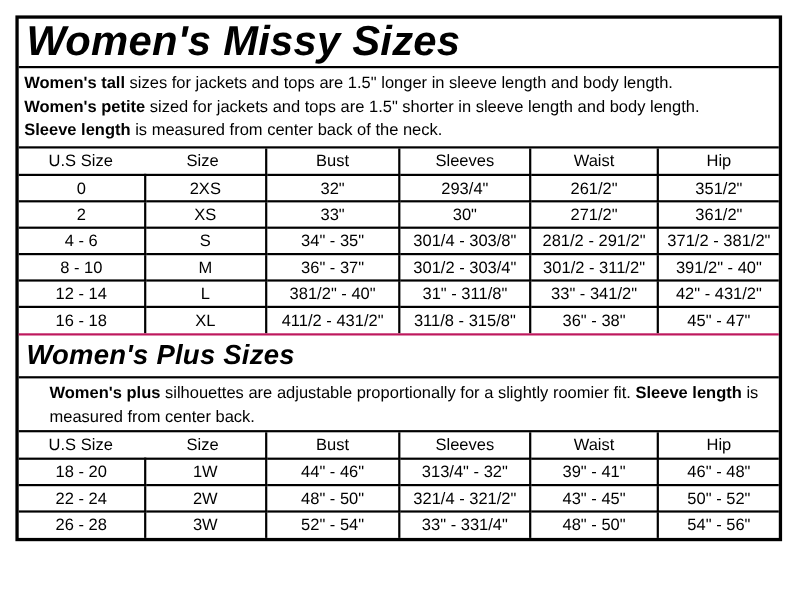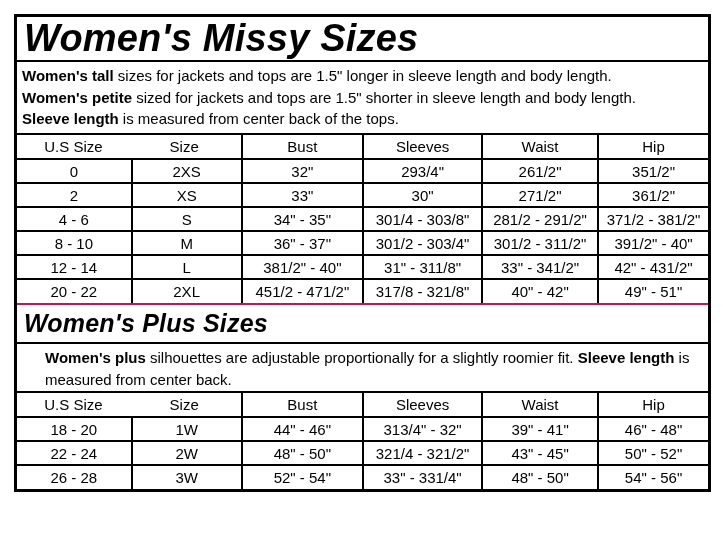--- a/index.html
+++ b/index.html
@@ -62,21 +62,21 @@
 </head>
 <body>
 
 <div class="doc">
 
   <div class="title-row missy-title">Women's Missy Sizes</div>
 
   <div class="desc missy-desc">
       <div class="line"><span class="b">Women's tall</span><span> sizes for jackets and tops are 1.5" longer in sleeve length and body length.</span></div>
       <div class="line"><span class="b">Women's petite</span><span> sized for jackets and tops are 1.5" shorter in sleeve length and body length.</span></div>
-      <div class="line"><span class="b">Sleeve length</span><span> is measured from center back of the tops.</span></div>
+      <div class="line"><span class="b">Sleeve length</span><span> is measured from center back of the neck.</span></div>
     </div>
 
   <table class="size-table">
     <colgroup>
       <col style="width:16.6%">
         <col style="width:15.9%">
         <col style="width:17.6%">
       <col style="width:17.2%">
         <col style="width:16.8%">
         <col style="width:15.9%">
@@ -125,26 +125,26 @@
         </tr>
         <tr>
           <td>12 - 14</td>
           <td>L</td>
           <td>381/2" - 40"</td>
           <td>31" - 311/8"</td>
           <td>33" - 341/2"</td>
           <td>42" - 431/2"</td>
         </tr>
         <tr>
-          <td>20 - 22</td>
-          <td>2XL</td>
-          <td>451/2 - 471/2"</td>
-          <td>317/8 - 321/8"</td>
-          <td>40" - 42"</td>
-          <td>49" - 51"</td>
+          <td>16 - 18</td>
+          <td>XL</td>
+          <td>411/2 - 431/2"</td>
+          <td>311/8 - 315/8"</td>
+          <td>36" - 38"</td>
+          <td>45" - 47"</td>
         </tr>
       </tbody>
   </table>
 
   <div class="title-row plus-title">Women's Plus Sizes</div>
 
   <div class="desc plus-desc"><span class="b">Women's plus</span><span> silhouettes are adjustable proportionally for a slightly roomier fit. </span><span class="b">Sleeve length</span><span> is measured from center back.</span></div>
 
   <table class="size-table">
     <colgroup>

